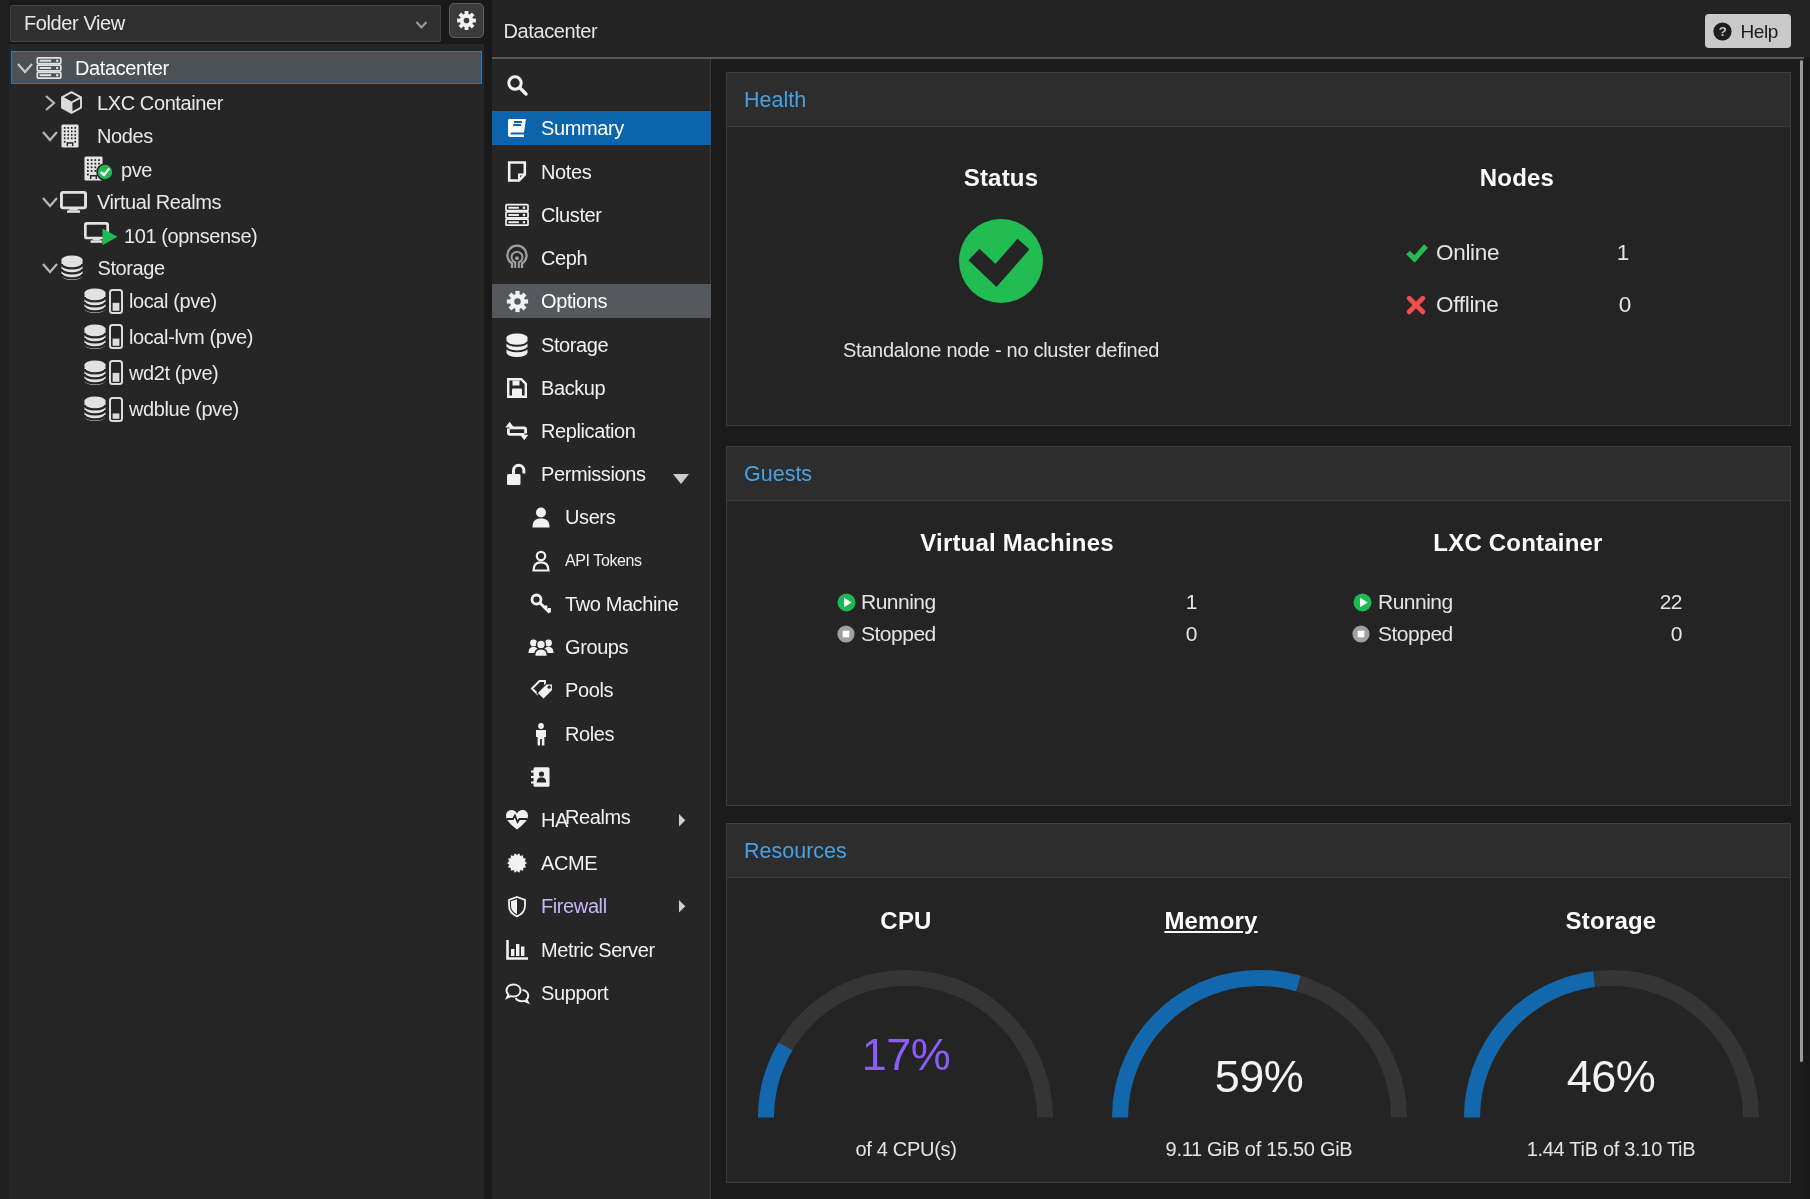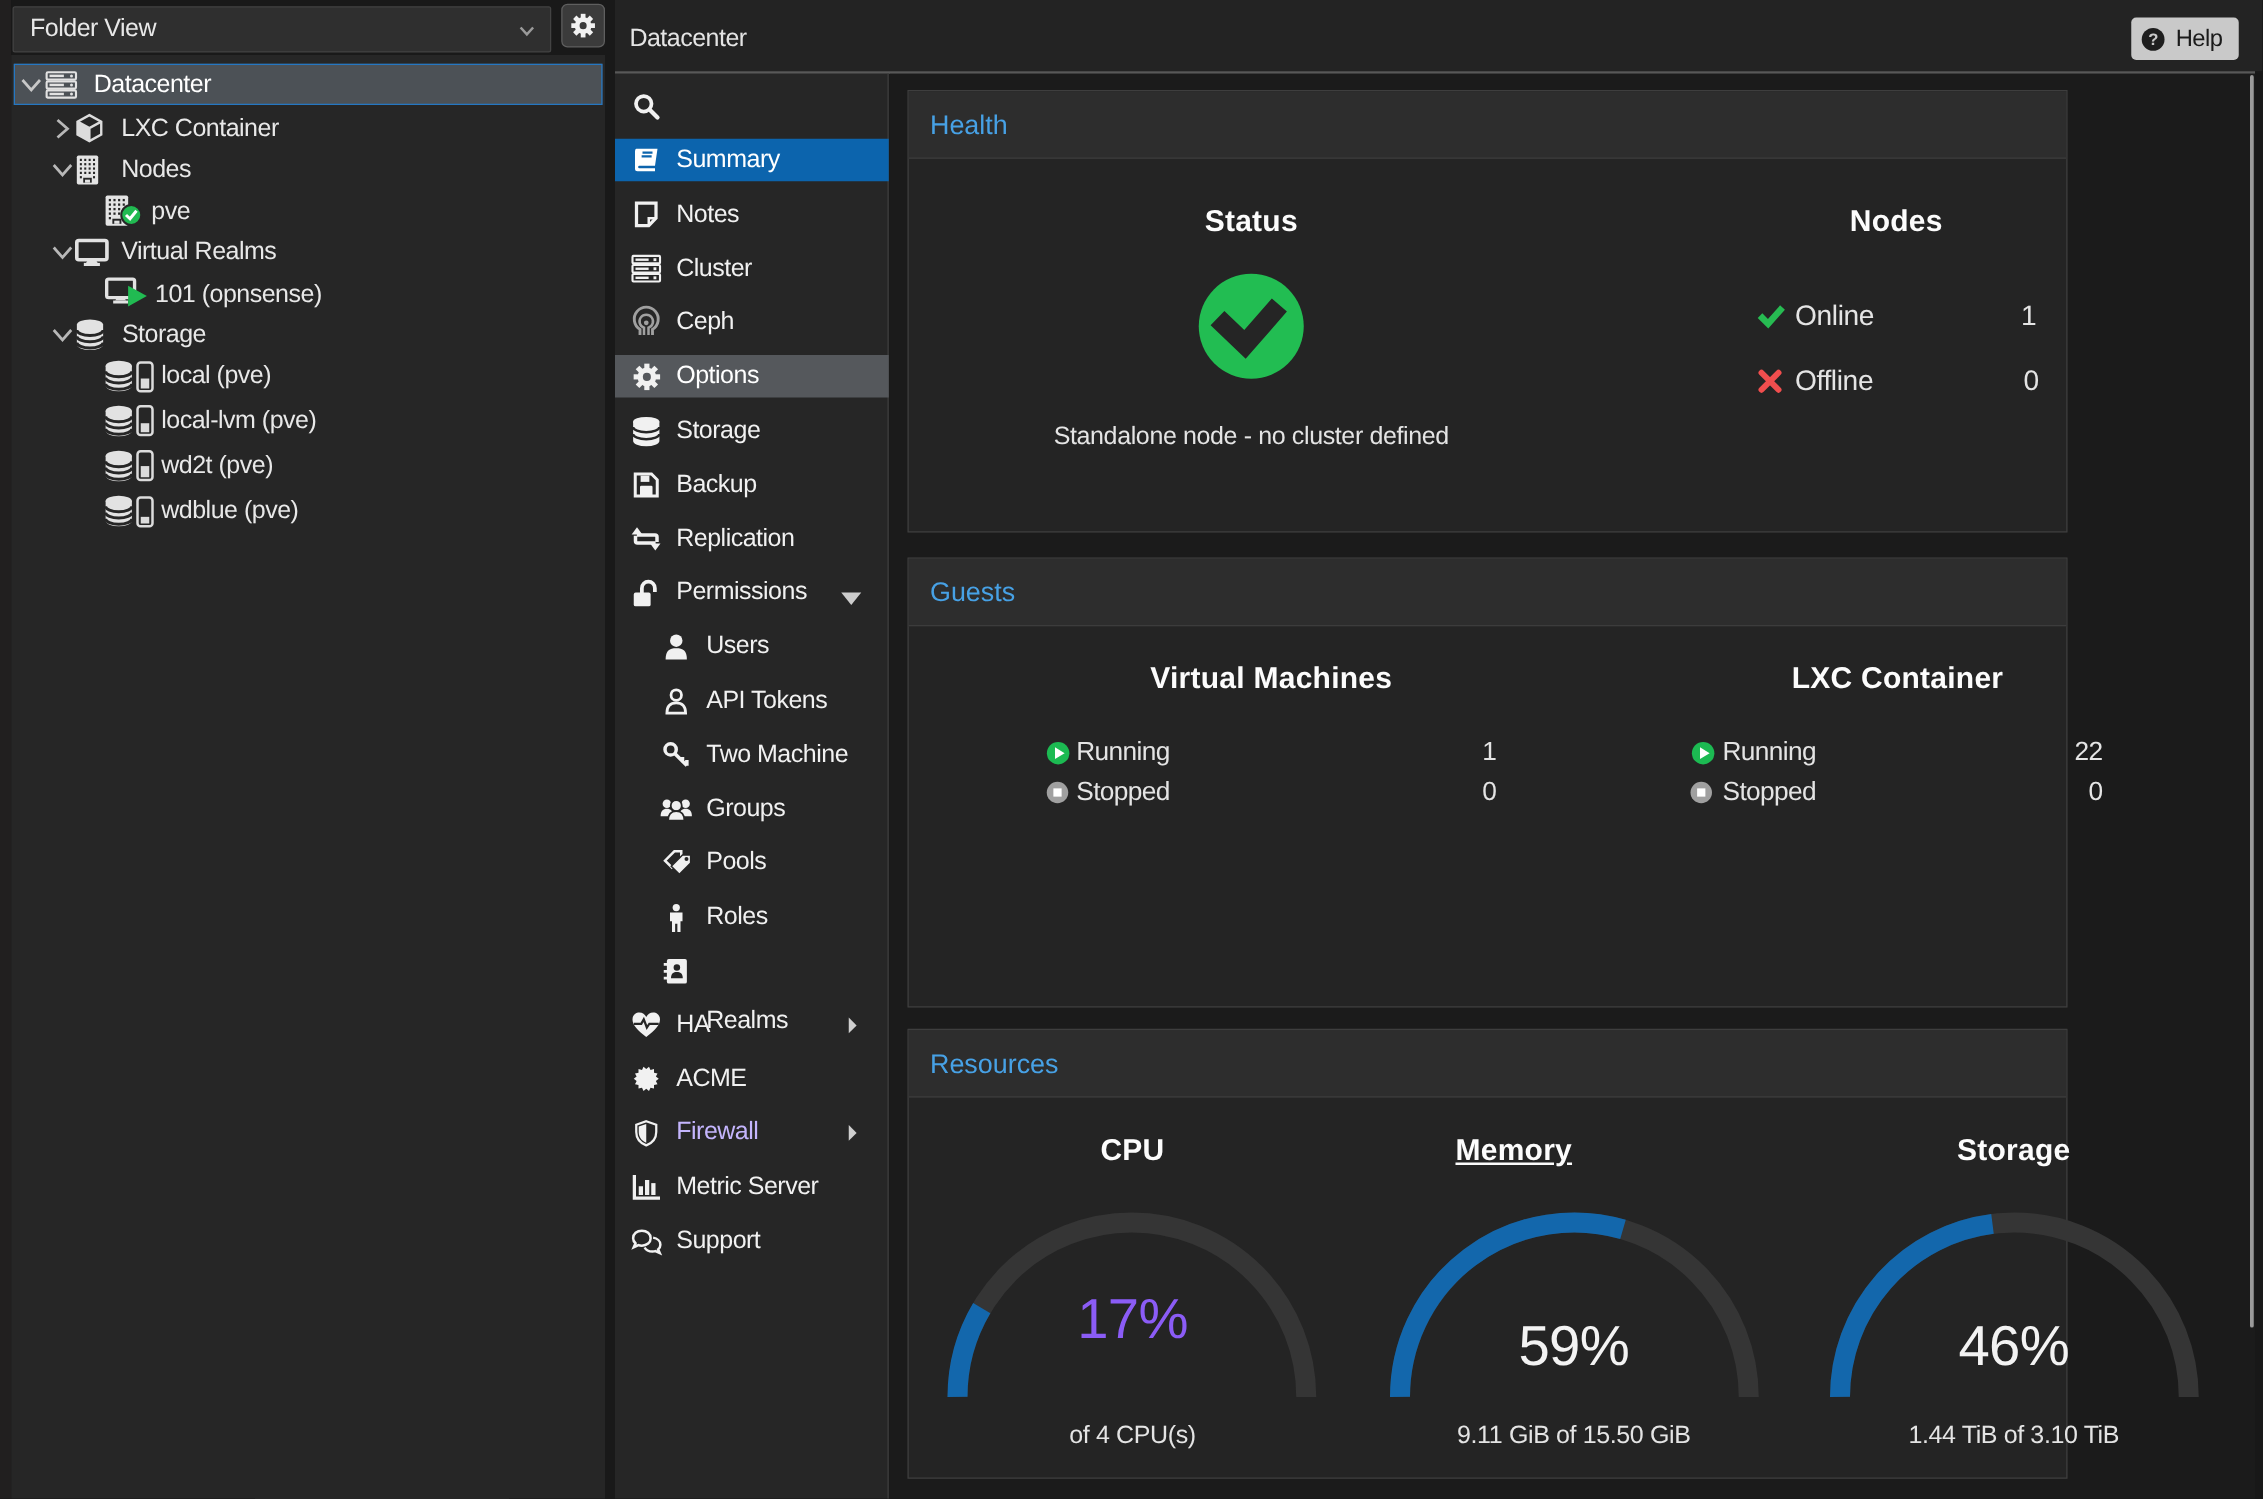--- a/index.html
+++ b/index.html
@@ -10,21 +10,21 @@
 #combo { left:10px; top:5px; width:431px; height:37px; border-radius:2px; background:#2f2f2f; border:1px solid #434343; color:#e8e8e8; font-size:20px; letter-spacing:-0.4px; line-height:35px; padding-left:13px; }
 #gearbtn { left:449px; top:3px; width:34.5px; height:35px; background:#3b3b3b; border:1px solid #5f5f5f; border-radius:5px; }
 #tree { left:9px; top:44px; width:475px; height:1155px; background:#262626; }
 #menu { left:492px; top:59px; width:219px; height:1140px; background:#262626; border-right:1px solid #3e3e3e; }
 #topbar { left:492px; top:0; width:1318px; height:57px; background:#232323; }
 #ctitle { left:503.5px; top:20px; font-size:20px; letter-spacing:-0.4px; color:#e4e4e4; }
 #content { left:712px; top:59px; width:1092px; height:1140px; background:#1b1b1b; }
 #cdivider { left:492px; top:57px; width:1312px; height:1.5px; background:#585858; }
 #rightstrip { left:1804px; top:59px; width:6px; height:1140px; background:#181818; }
 #helpbtn { left:1704.5px; top:14px; width:86px; height:34px; background:#c9c9c9; border-radius:4px; color:#1a1a1a; font-size:19px; letter-spacing:-0.4px; }
-.panel { position:absolute; left:726px; width:928px; background:#242424; border:1px solid #3e3e3e; }
+.panel { position:absolute; left:726px; width:1065px; background:#242424; border:1px solid #3e3e3e; }
 .phead { position:absolute; left:0; top:0; width:100%; height:54px; background:#2d2d2d; border-bottom:1px solid #3c3c3c; color:#47a1e5; font-size:21.5px; line-height:55px; padding-left:17px; }
 .h2c { position:absolute; transform:translate(-50%,-50%); font-size:24px; font-weight:bold; letter-spacing:0.2px; color:#fcfcfc; white-space:nowrap; }
 .btxt { position:absolute; color:#e4e4e4; font-size:20px; letter-spacing:-0.3px; white-space:nowrap; }
 .hrow { position:absolute; color:#e4e4e4; font-size:22.5px; letter-spacing:-0.3px; white-space:nowrap; }
 .grow { position:absolute; color:#e4e4e4; font-size:21px; letter-spacing:-0.5px; white-space:nowrap; }
 .ctr { transform:translate(-50%,-50%); }
 .vctr { transform:translateY(-50%); }
 .rnum { transform:translate(-100%,-50%); }
 #scrollbar { left:1799.5px; top:60px; width:3px; height:1002px; background:#9a9a9a; border-radius:1.5px; }
 .trow { position:absolute; color:#e8e8e8; font-size:20px; letter-spacing:-0.4px; white-space:nowrap; }
@@ -307,21 +307,21 @@
 <svg style="left:39px;top:447.4px" width="20" height="22" viewBox="0 0 20 22">
       <circle cx="10" cy="6.5" r="5" fill="#f1f1f1"></circle>
       <path d="M1.5 21.5 C1.5 14.5 4.5 12.5 10 12.5 C15.5 12.5 18.5 14.5 18.5 21.5 Z" fill="#f1f1f1"></path>
     </svg>
 <div class="abs vctr" style="left:73px;top:458.4px;font-size:20px;letter-spacing:-0.4px;color:#f1f1f1;white-space:nowrap;">Users</div>
 <div class="mitem " style="top:484.6px;"></div>
 <svg style="left:39px;top:490.62px" width="20" height="22" viewBox="0 0 20 22">
       <circle cx="10" cy="6" r="4.2" fill="none" stroke="#f1f1f1" stroke-width="2.2"></circle>
       <path d="M2.5 20.5 C2.5 14.5 5.5 12.3 10 12.3 C14.5 12.3 17.5 14.5 17.5 20.5 Z" fill="none" stroke="#f1f1f1" stroke-width="2.2"></path>
     </svg>
-<div class="abs vctr" style="left:73px;top:501.62px;font-size:20px;letter-spacing:-0.4px;color:#f1f1f1;white-space:nowrap;">API Tokens</div>
+<div class="abs vctr" style="left:73px;top:501.62px;font-size:16px;letter-spacing:-0.4px;color:#f1f1f1;white-space:nowrap;">API Tokens</div>
 <div class="mitem " style="top:527.8px;"></div>
 <svg style="left:38px;top:533.84px" width="22" height="22" viewBox="0 0 22 22">
       <circle cx="6.5" cy="6.5" r="4.5" fill="none" stroke="#f1f1f1" stroke-width="2.8"></circle>
       <path d="M9.8 9.8 L19.5 19.5 M19.5 19.5 L19.5 15 M16 16 L16 12.5" stroke="#f1f1f1" stroke-width="2.8" fill="none"></path>
     </svg>
 <div class="abs vctr" style="left:73px;top:544.84px;font-size:20px;letter-spacing:-0.4px;color:#f1f1f1;white-space:nowrap;">Two Machine</div>
 <div class="mitem " style="top:571.1px;"></div>
 <svg style="left:36px;top:578.0600000000001px" width="26" height="20" viewBox="0 0 26 20">
       <circle cx="5.5" cy="6" r="3.4" fill="#f1f1f1"></circle>
       <path d="M0.5 16 C0.5 11.5 2.5 10 5.5 10 C8.5 10 10.5 11.5 10.5 16 Z" fill="#f1f1f1"></path>

